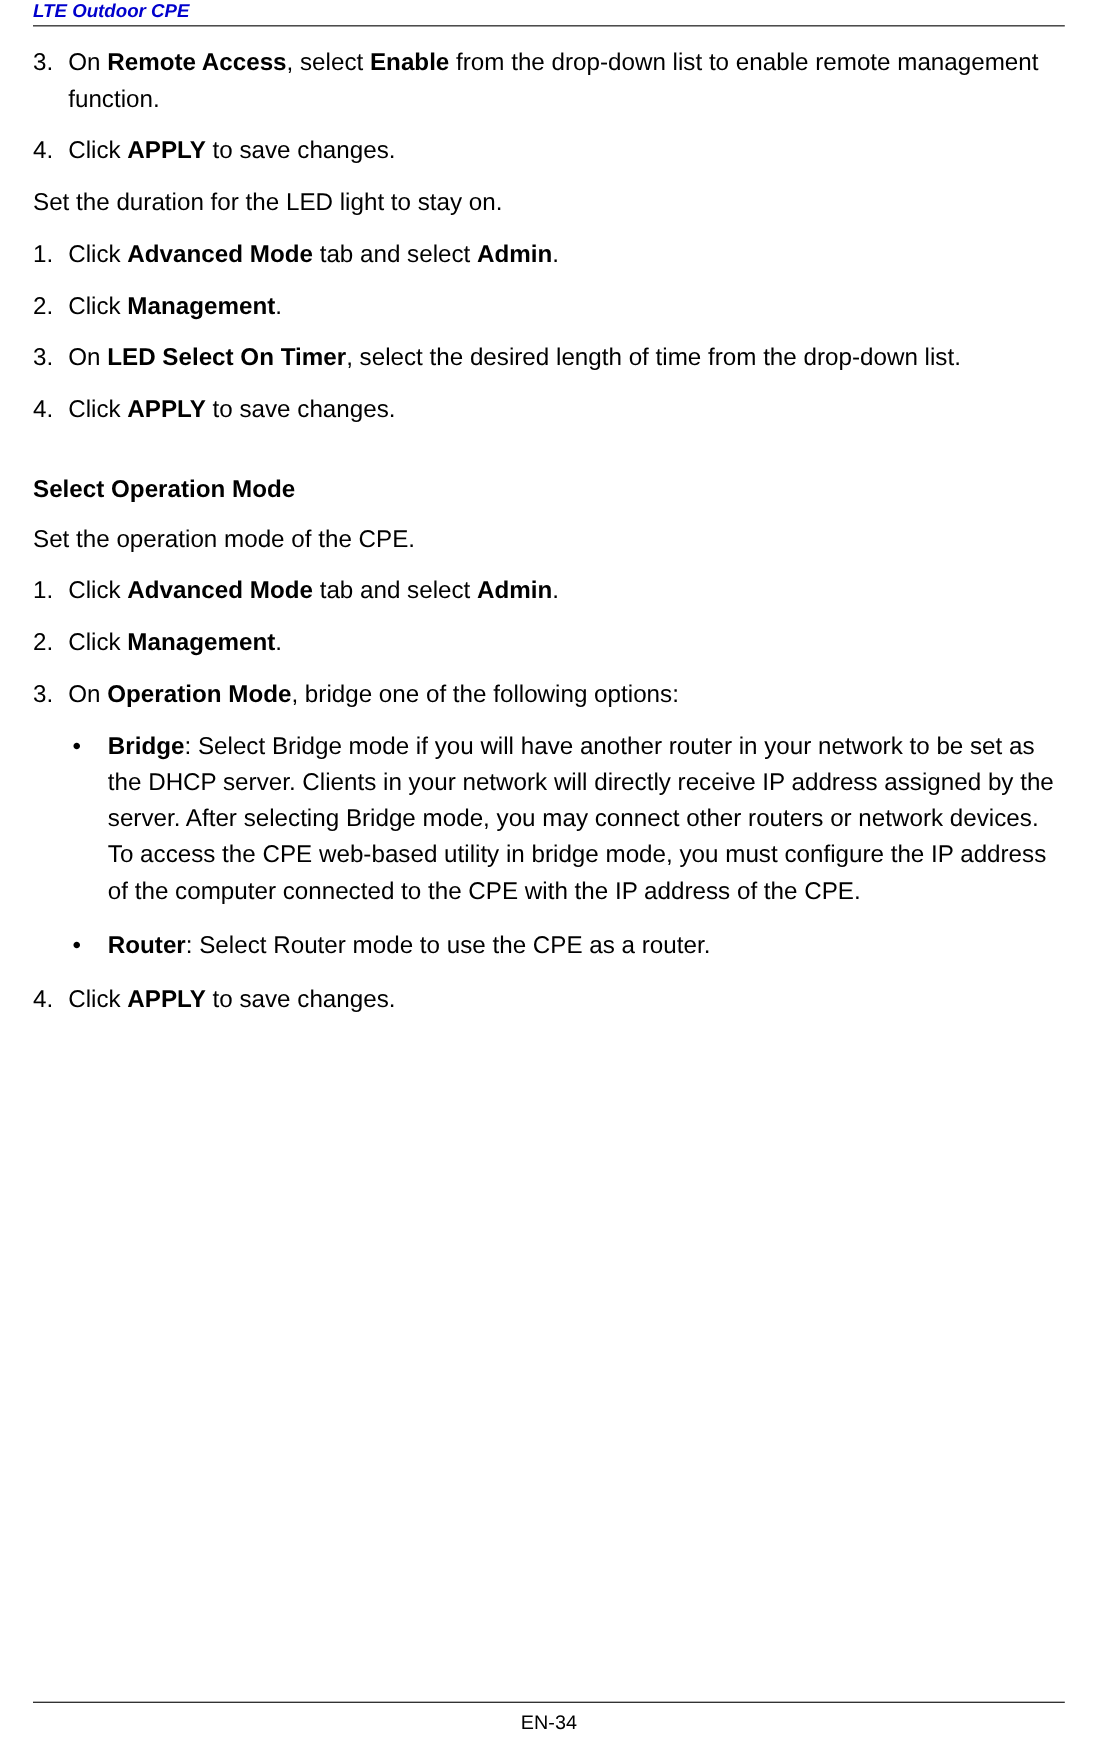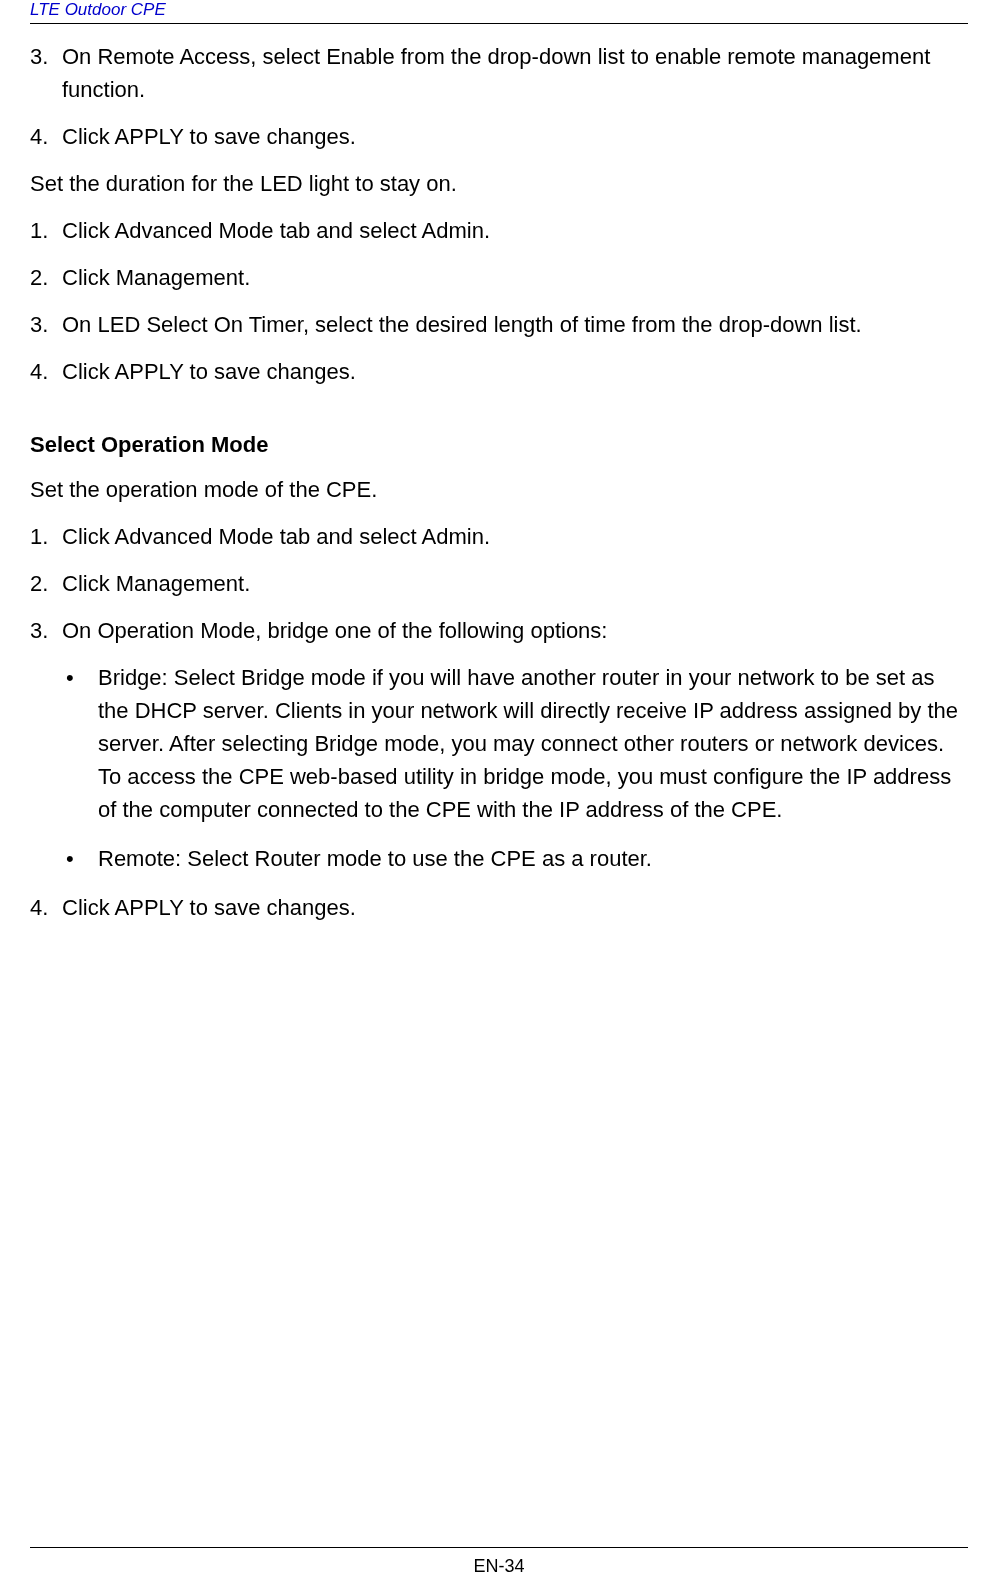--- a/index.html
+++ b/index.html
@@ -10,21 +10,21 @@
     body {
       width: 998px;
       height: 1595px;
       background: #fff;
       font-family: Verdana, Geneva, sans-serif;
       padding: 0 30px;
       position: relative;
     }
     .doc-header {
       color: #0000cc;
-      font-weight: normal;
+      font-weight: bold;
       font-size: 17px;
       padding-bottom: 3px;
       border-bottom: 1.5px solid #000;
       margin-bottom: 16px;
       font-style: italic;
     }
     .content {
       font-size: 22px;
       color: #000;
       line-height: 1.5;
@@ -60,21 +60,21 @@
       margin-bottom: 16px;
     }
     ul.bulleted > li .bullet {
       min-width: 32px;
       font-size: 22px;
     }
     ul.bulleted > li .text {
       flex: 1;
     }
     .bold {
-      font-weight: normal;
+      font-weight: bold;
       margin-top: 41px;
     }
     .footer {
       position: absolute;
       bottom: 18px;
       left: 30px;
       right: 30px;
       border-top: 1.5px solid #000;
       text-align: center;
       font-size: 18px;
@@ -158,21 +158,21 @@
   <ul class="bulleted">
     <li>
       <span class="bullet">•</span>
       <span class="text">
         <span class="bold">Bridge</span><span>: Select Bridge mode if you will have another router in your network to be set as the DHCP server. Clients in your network will directly receive IP address assigned by the server. After selecting Bridge mode, you may connect other routers or network devices. To access the CPE web-based utility in bridge mode, you must configure the IP address of the computer connected to the CPE with the IP address of the CPE.</span>
       </span>
     </li>
     <li>
       <span class="bullet">•</span>
       <span class="text">
-        <span class="bold">Remote</span><span>: Select Router mode to use the CPE as a router.</span>
+        <span class="bold">Router</span><span>: Select Router mode to use the CPE as a router.</span>
       </span>
     </li>
   </ul>
 
   <ol class="numbered">
     <li>
       <span class="num">4.</span>
       <span class="text">
         <span>Click </span><span class="bold">APPLY</span><span> to save changes.</span>
       </span>

